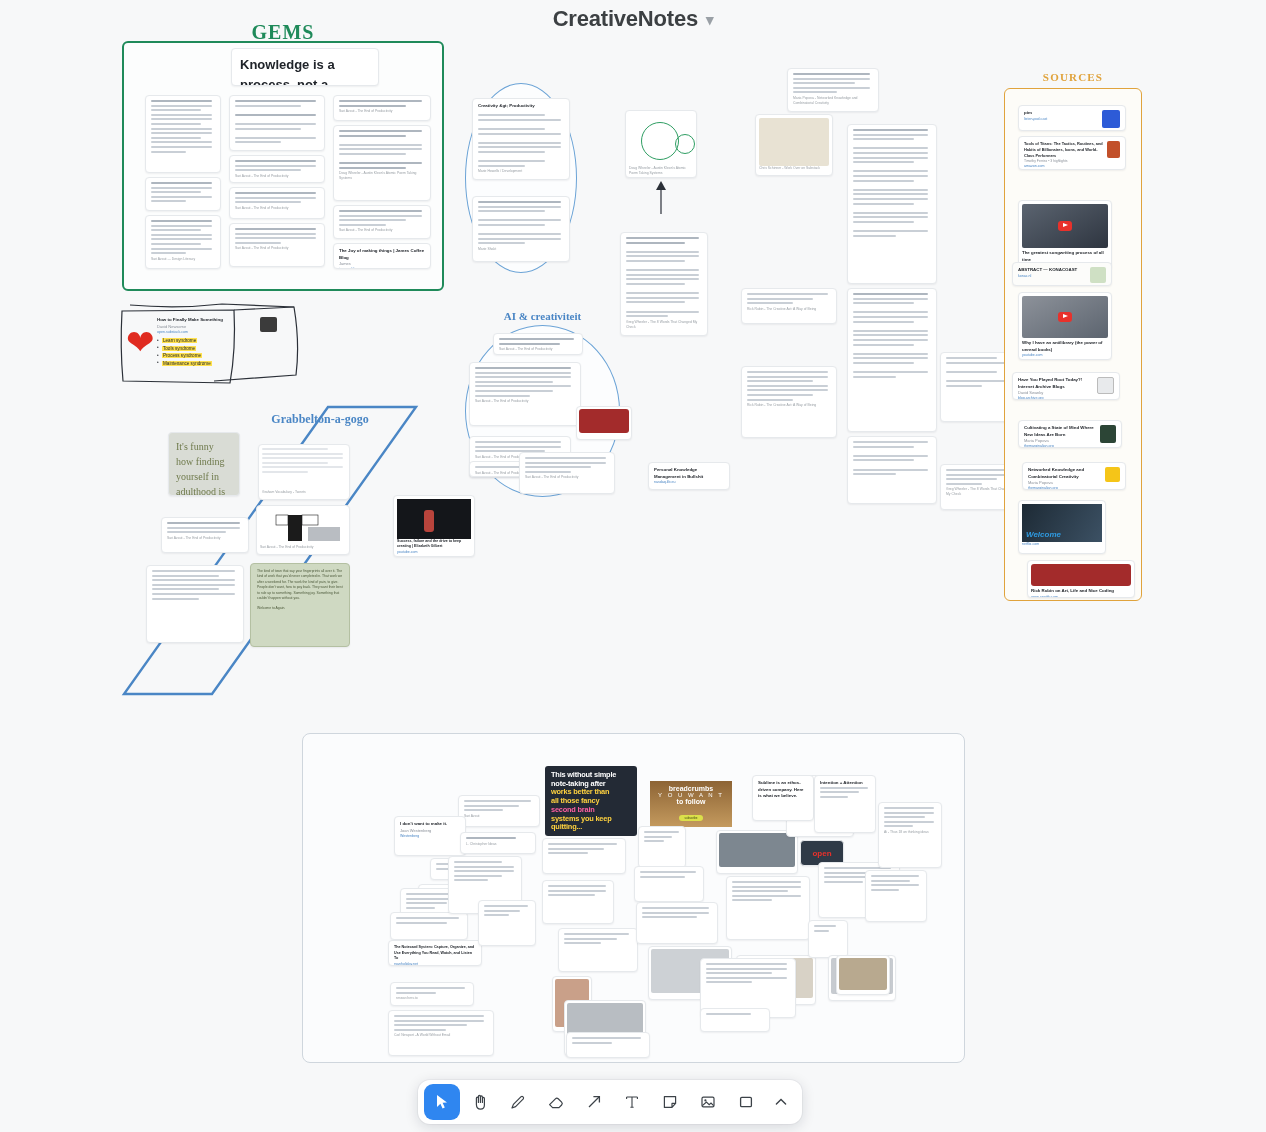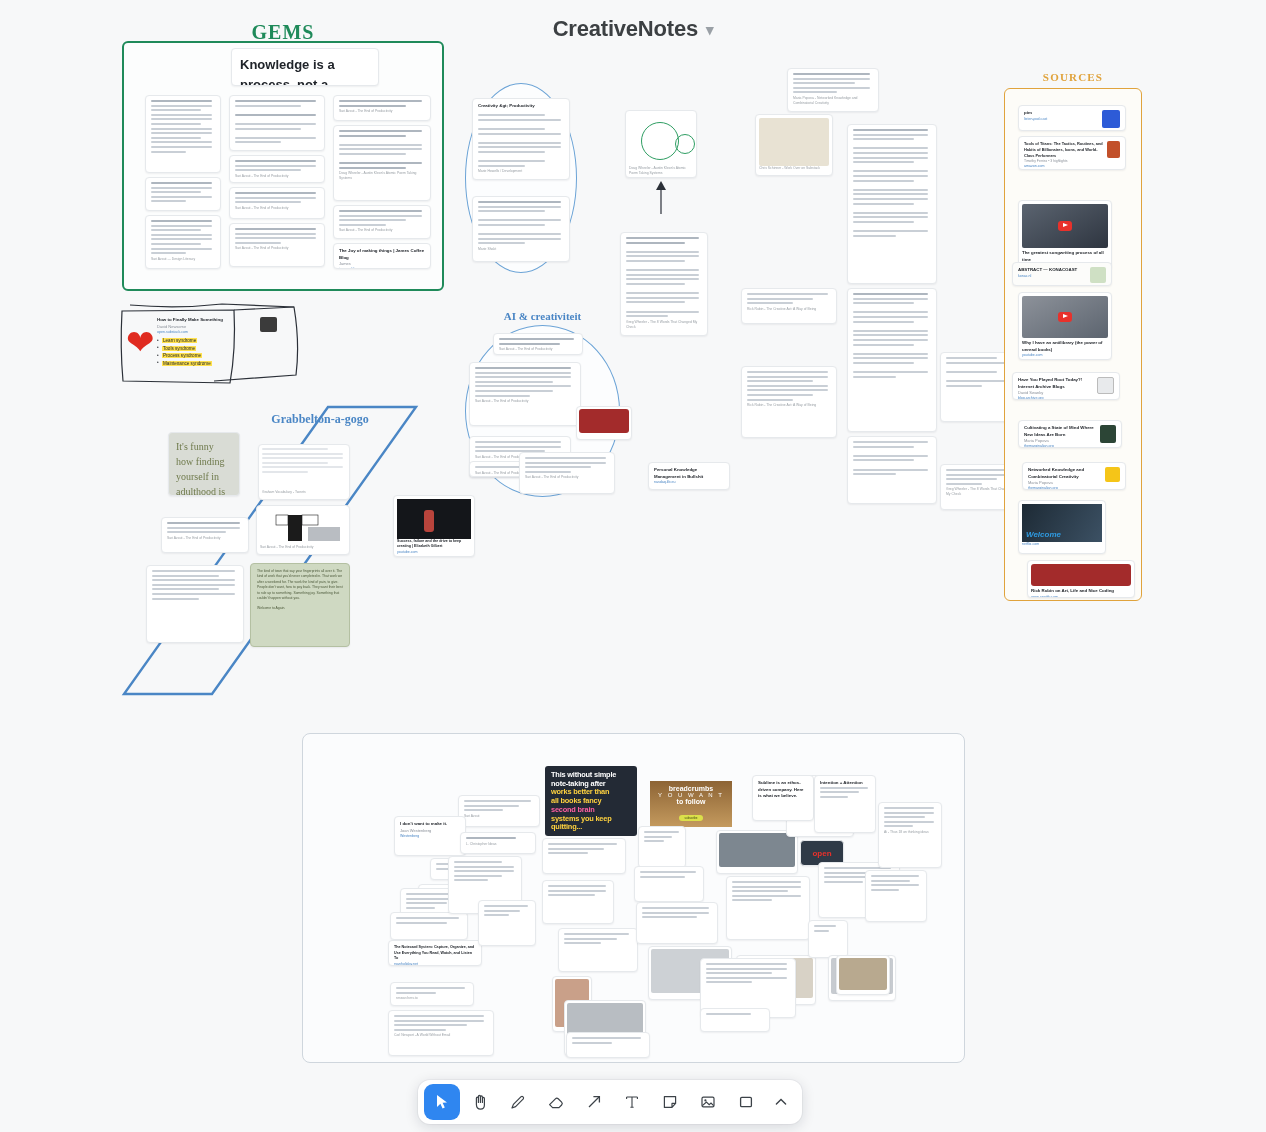--- a/index.html
+++ b/index.html
@@ -9,21 +9,21 @@
     background:#f7f8f9;
     font-family:"Liberation Sans", sans-serif;
     overflow:hidden;
     position:relative;
   }
   
   #canvas { position:absolute; inset:0; }
 
   
   .app-title {
-    position:absolute; left:0; top:16px; width:100%;
+    position:absolute; left:0; top:6px; width:100%;
     text-align:left;
     font-size:22px; font-weight:bold; color:#3c4043;
     letter-spacing:-.2px;
     display:flex; align-items:center; justify-content:center; gap:8px;
   }
   .chev-dn { color:#9aa0a6; font-size:15px; font-weight:bold; line-height:1; }
 
   
   .group-label { position:absolute; font-weight:bold; white-space:nowrap; }
 
@@ -769,21 +769,21 @@
   </div>
 
   <div class="group-label" id="grp-new-label">New Cards</div>
   <div id="grp-new-box"></div>
 
   <div class="poster-dark" style="position:absolute; left:545px; top:766px; width:92px; height:70px; border-radius:3px;">
     <div class="pd-txt">
       <span>This without simple</span><br>
       <span>note-taking after</span><br>
       <span class="y">works better than</span><br>
-      <span class="y">all books fancy</span><br>
+      <span class="y">all those fancy</span><br>
       <span class="p">second brain</span><br>
       <span class="y">systems you keep</span><br>
       <span class="y">quitting...</span>
     </div>
   </div>
 
   <div class="poster-bread" style="position:absolute; left:650px; top:781px; width:82px; height:46px;">
     <div class="b1">breadcrumbs</div>
     <div class="b2">Y O U  W A N T</div>
     <div class="b3">to follow</div>

